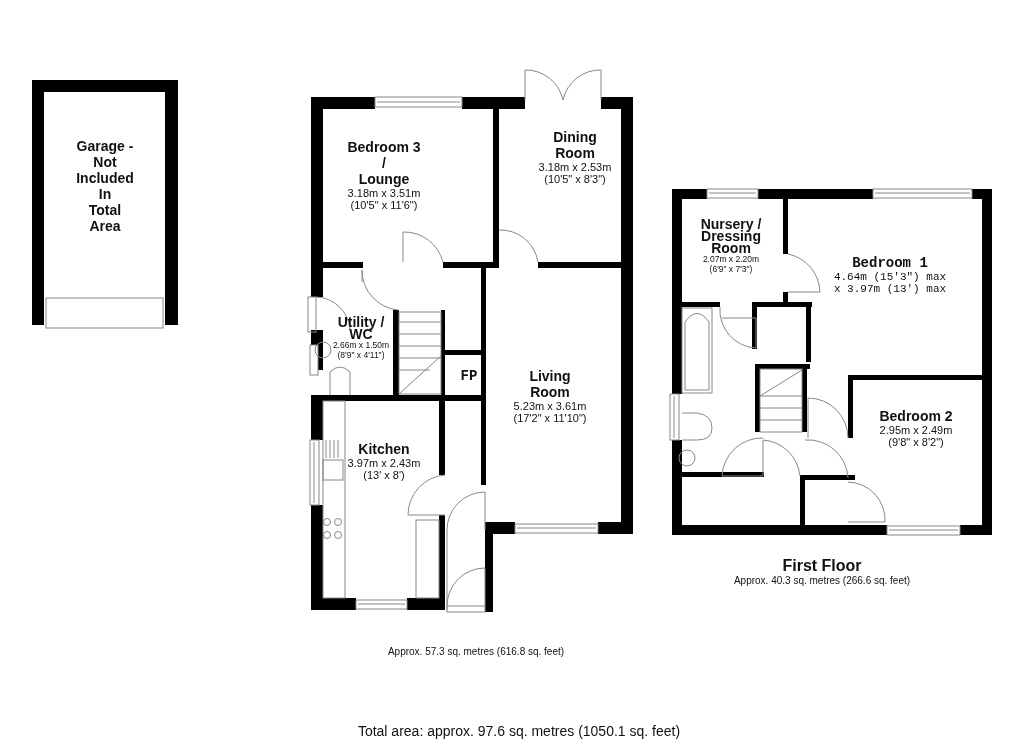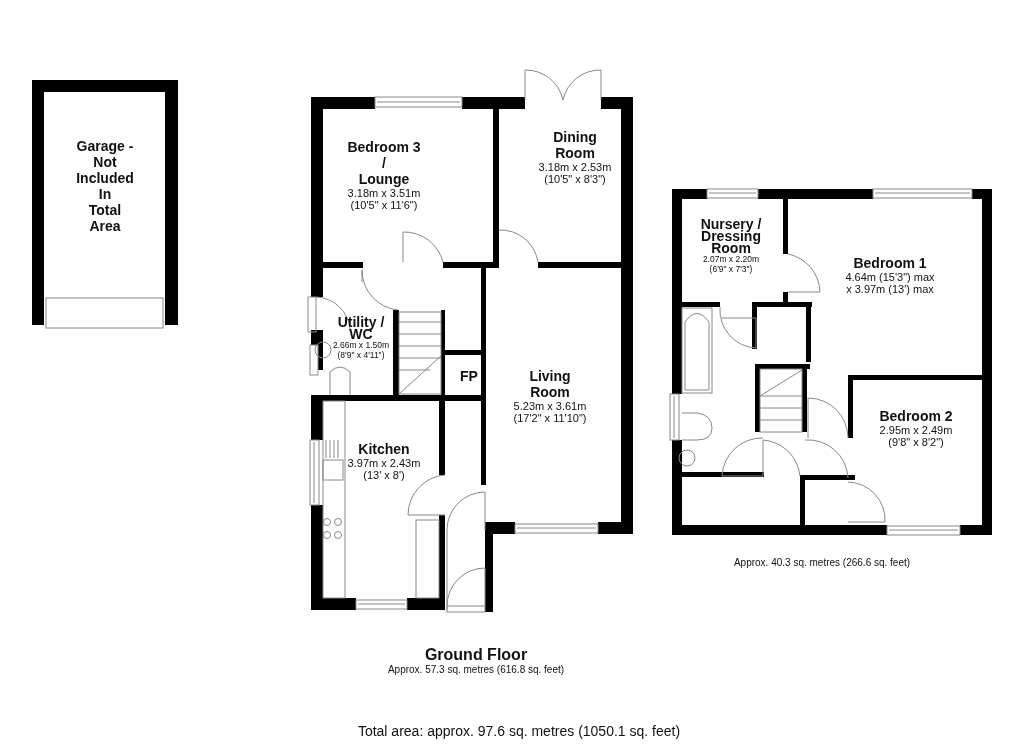--- a/index.html
+++ b/index.html
@@ -236,21 +236,21 @@
   <span class="room-dim">(10'5" x 8'3")</span>
 </div>
 
 <div class="lbl small" style="left:361px; top:316px;">
   <span class="room-name">Utility /</span>
   <span class="room-name">WC</span>
   <span class="room-dim">2.66m x 1.50m</span>
   <span class="room-dim">(8'9" x 4'11")</span>
 </div>
 
-<div class="lbl small" style="left:469px; top:370px;">
+<div class="lbl small" style="left:469px; top:370px;font-family:Liberation Mono, monospace;">
   <span class="room-name">FP</span>
 </div>
 
 <div class="lbl" style="left:550px; top:368px;">
   <span class="room-name">Living</span>
   <span class="room-name">Room</span>
   <span class="room-dim">5.23m x 3.61m</span>
   <span class="room-dim">(17'2" x 11'10")</span>
 </div>
 
@@ -261,34 +261,34 @@
 </div>
 
 <div class="lbl small" style="left:731px; top:218px;">
   <span class="room-name">Nursery /</span>
   <span class="room-name">Dressing</span>
   <span class="room-name">Room</span>
   <span class="room-dim">2.07m x 2.20m</span>
   <span class="room-dim">(6'9" x 7'3")</span>
 </div>
 
-<div class="lbl" style="left:890px; top:255px;">
+<div class="lbl" style="left:890px; top:255px;font-family:Liberation Mono, monospace;">
   <span class="room-name">Bedroom 1</span>
   <span class="room-dim">4.64m (15'3") max</span>
   <span class="room-dim">x 3.97m (13') max</span>
 </div>
 
 <div class="lbl" style="left:916px; top:408px;">
   <span class="room-name">Bedroom 2</span>
   <span class="room-dim">2.95m x 2.49m</span>
   <span class="room-dim">(9'8" x 8'2")</span>
 </div>
 
 <div class="lbl" style="left:476px; top:646px;">
-  <span class="floor-title">Ground Floor</span>
   <span class="floor-area">Approx. 57.3 sq. metres (616.8 sq. feet)</span>
 </div>
 
 <div class="lbl" style="left:822px; top:557px;">
+  <span class="floor-title">First Floor</span>
   <span class="floor-area">Approx. 40.3 sq. metres (266.6 sq. feet)</span>
 </div>
 
 <div class="lbl total" style="left:508px; top:724px;margin-left:11px;">Total area: approx. 97.6 sq. metres (1050.1 sq. feet)</div>
 
 </body></html>

